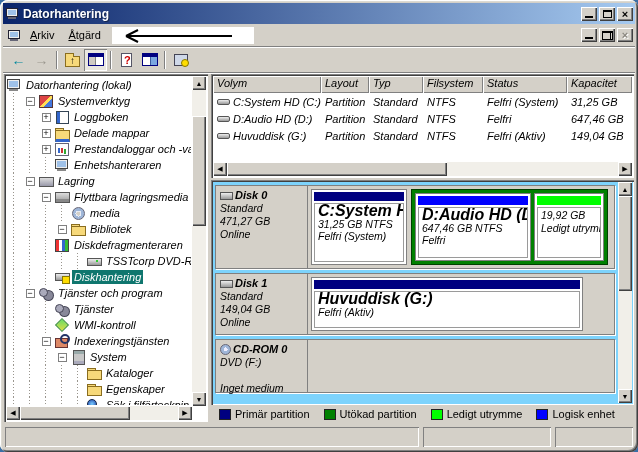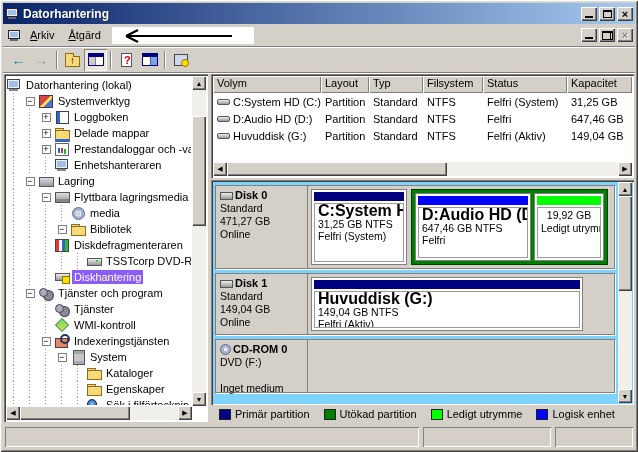--- a/index.html
+++ b/index.html
@@ -1,18 +1,18 @@
 <!DOCTYPE html>
 <html><head>
 <meta charset="utf-8">
 <style>
   html,body{margin:0;padding:0;background:#3a6ea5;}
   *{box-sizing:border-box;font-family:"Liberation Sans","DejaVu Sans",sans-serif;}
   .screen{position:relative;width:638px;height:452px;background:#D4D0C8;overflow:hidden;
-    box-shadow:inset 1px 1px 0 #fff,inset -1px -1px 0 #404040,inset 2px 2px 0 #dcdad2,inset -2px -2px 0 #808080;}
+    box-shadow:inset 1px 1px 0 #fff,inset -1px -1px 0 #404040,inset 2px 2px 0 #dcdad2,inset -2px -2px 0 #808080;border-radius:8px;}
   
   .titlebar{position:absolute;left:3px;top:3px;right:3px;height:21px;
     background:linear-gradient(to right,#0A246A,#A6CAF0);display:flex;align-items:center;padding:0 2px;}
   .title-text{color:#fff;font-weight:bold;font-size:12px;margin-left:4px;flex:1;
     text-shadow:1px 1px 0 rgba(0,0,0,.4);white-space:nowrap;}
   .capbtns{display:flex;gap:2px;}
   .wbtn{width:16px;height:14px;background:#D4D0C8;display:flex;align-items:center;justify-content:center;
     box-shadow:inset 1px 1px 0 #fff,inset -1px -1px 0 #404040,inset -2px -2px 0 #808080;position:relative;}
   .g-min{width:8px;height:2px;background:#000;margin-top:6px;}
   .g-max{width:9px;height:8px;border:1px solid #000;border-top-width:2px;}
@@ -43,29 +43,29 @@
   .ico-win.rightp::after{content:"";position:absolute;right:0;top:3px;bottom:0;width:6px;background:#7ba7e0;border-left:1px solid #3b5c9e;}
   .ico-page{width:11px;height:14px;background:#fff;border:1px solid #556;position:relative;}
   .ico-page::after{content:"?";position:absolute;left:2px;top:0px;color:#c00;font-weight:bold;font-size:11px;}
   .ico-mgmt{width:14px;height:12px;background:#cfd8e8;border:1px solid #445;position:relative;}
   .ico-mgmt::after{content:"";position:absolute;right:-2px;bottom:-2px;width:6px;height:6px;border-radius:50%;background:#fd0;border:1px solid #870;}
   .ico-upfolder{width:15px;height:11px;background:#f7d97a;border:1px solid #8a6d1f;position:relative;margin-top:3px;}
   .ico-upfolder::before{content:"";position:absolute;left:-1px;top:-4px;width:7px;height:3px;background:#f7d97a;border:1px solid #8a6d1f;border-bottom:none;}
   .ico-upfolder::after{content:"↑";position:absolute;left:4px;top:-2px;font-size:10px;font-weight:bold;color:#000;}
   
   .client{position:absolute;left:3px;top:73px;right:3px;bottom:29px;}
-  .sunken{box-shadow:inset 1px 1px 0 #808080,inset 2px 2px 0 #404040,inset -1px -1px 0 #fff;}
+  .sunken{box-shadow:inset 1px 1px 0 #808080,inset 2px 2px 0 #404040,inset -1px -1px 0 #fff;font-style:italic;}
   .tree-pane{position:absolute;left:1px;top:1px;width:204px;bottom:1px;background:#fff;}
   .tree-view{position:absolute;left:2px;top:3px;right:17px;bottom:17px;overflow:hidden;}
   .trow{display:flex;align-items:center;height:16px;font-size:11px;white-space:nowrap;}
   .tg{width:16px;height:16px;flex:none;background-image:repeating-linear-gradient(to bottom,#9a968e 0 1px,transparent 1px 3px);background-size:1px 100%;background-position:7px 0;background-repeat:no-repeat;}
   .expander{width:16px;height:16px;flex:none;display:flex;align-items:center;justify-content:center;}
   .expander .bx{width:9px;height:9px;background:#fff;border:1px solid #808080;font-size:9px;line-height:7px;text-align:center;color:#000;}
   .tlabel{padding:1px 2px;}
-  .trow.selected .tlabel{background:#8b5cf6;color:#fff;}
+  .trow.selected .tlabel{background:#0f766e;color:#fff;}
   
   .ti{position:relative;width:16px;height:14px;flex:none;margin-right:2px;}
   .ti::before,.ti::after{content:"";position:absolute;}
   .ti-computer::before{left:1px;top:1px;width:11px;height:8px;background:#9fc1e8;border:1px solid #444;box-shadow:inset 0 0 0 1px #eee;}
   .ti-computer::after{left:3px;top:11px;width:9px;height:2px;background:#888;}
   .ti-folder::before{left:1px;top:2px;width:7px;height:3px;background:#f7d97a;border:1px solid #8a6d1f;border-bottom:none;}
   .ti-folder::after{left:1px;top:4px;width:13px;height:8px;background:#f7d97a;border:1px solid #8a6d1f;}
   .ti-shared::after{border-bottom:3px solid #36c;}
   .ti-tools::before{left:1px;top:1px;width:12px;height:11px;border:1px solid #533;background:linear-gradient(135deg,#d44 0 45%,#fd5 45% 65%,#47d 65%);}
   .ti-book::before{left:2px;top:1px;width:11px;height:11px;background:#fff;border:1px solid #345;box-shadow:inset 3px 0 0 #36c;}
@@ -490,21 +490,21 @@
                 </div>
                 <div class="ext">
                   <div class="part" style="width: 116px;">
                     <div class="band" style="background: rgb(0, 0, 255);"></div>
                     <div class="pbody">
                       <div class="t">D:Audio HD  (D:)</div>
                       <div>647,46 GB NTFS</div>
                       <div>Felfri</div>
                     </div>
                   </div>
-                  <div class="part" style="width: 70px; text-align: center;">
+                  <div class="part" style="width: 70px;">
                     <div class="band" style="background: rgb(0, 255, 0);"></div>
                     <div class="pbody">
                       <div>19,92 GB</div>
                       <div>Ledigt utrymme</div>
                     </div>
                   </div>
                 </div>
               </div>
             </div>
             <div class="disk-row" style="height: 62px;">
@@ -515,21 +515,20 @@
                 </div>
                 <div>Standard</div>
                 <div>149,04 GB</div>
                 <div>Online</div>
               </div>
               <div class="d-parts">
                 <div class="part" style="width: 272px;">
                   <div class="band" style="background: rgb(0, 0, 128);"></div>
                   <div class="pbody">
                     <div class="t">Huvuddisk  (G:)</div>
-                    <div>149,04 GB NTFS</div>
                     <div>Felfri (Aktiv)</div>
                   </div>
                 </div>
               </div>
             </div>
             <div class="disk-row" style="height: 54px;">
               <div class="d-label">
                 <div class="d-name">
                   <span class="di disc"></span>
                   <span>CD-ROM 0</span>

